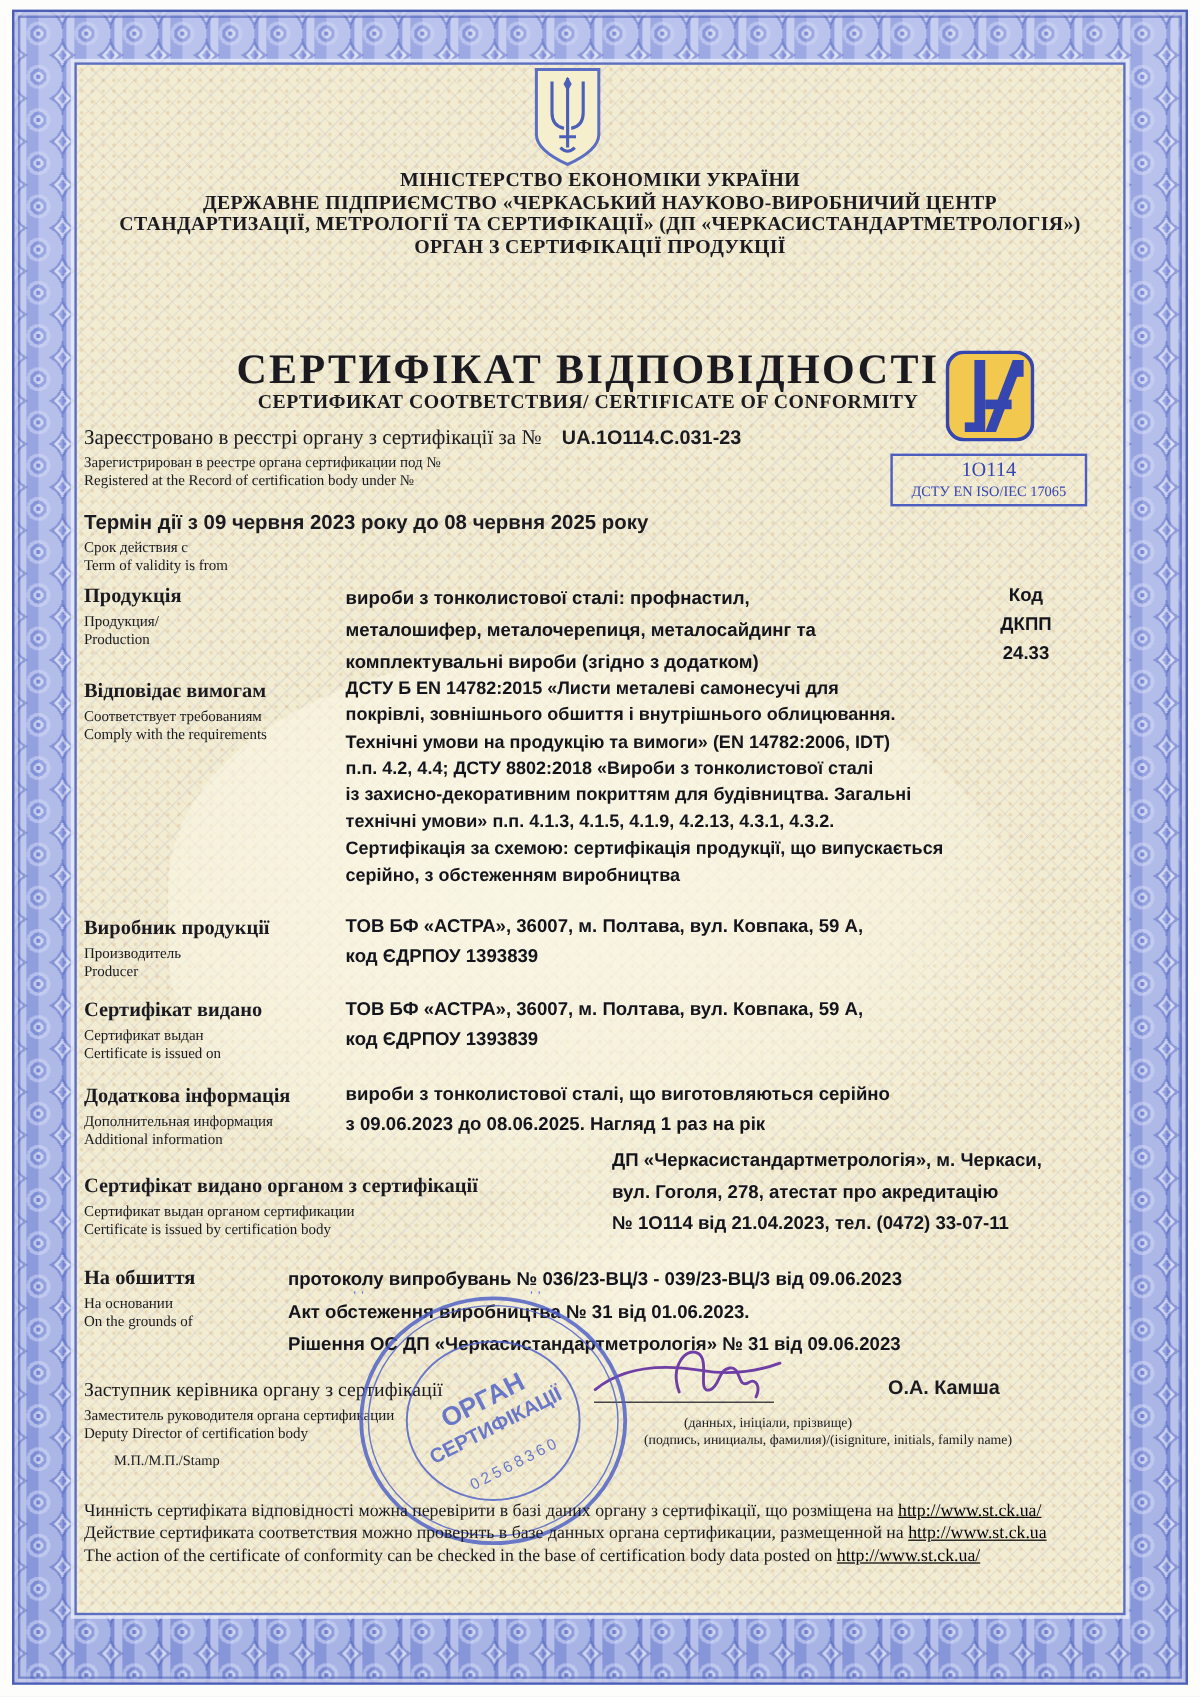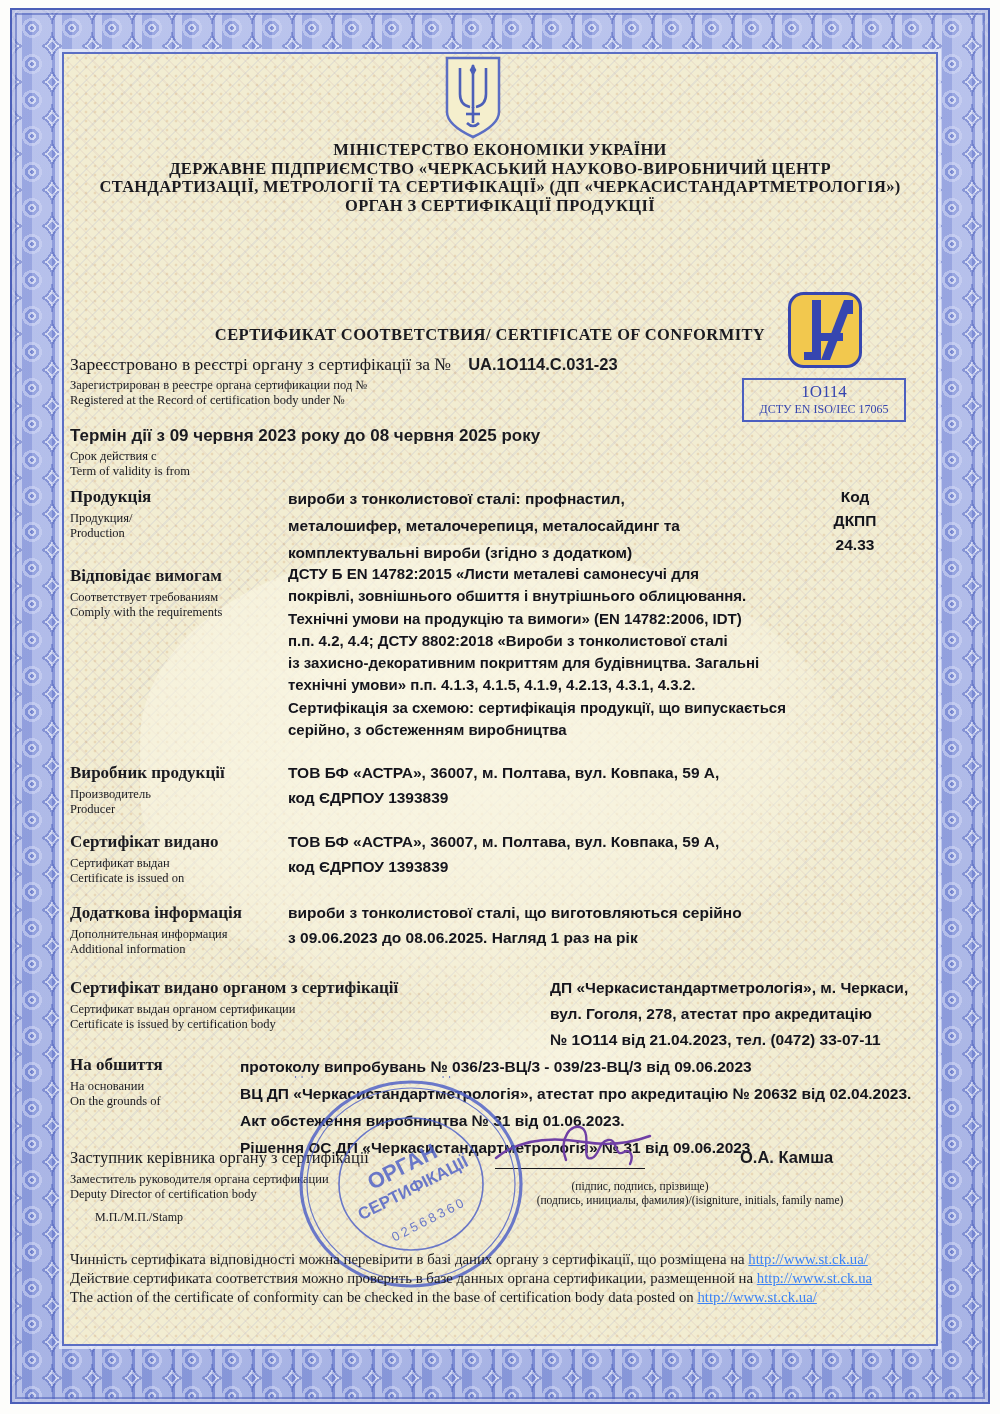--- a/index.html
+++ b/index.html
@@ -31,21 +31,21 @@
   .ctr{text-align:center;}
   .serifB{font-family:"Liberation Serif",serif;font-weight:normal;}
   .sans{font-family:"Liberation Sans",sans-serif;}
   .hline{font-size:16.5px;line-height:17.5px;font-weight:bold;letter-spacing:.3px;}
   .title-main{font-size:35px;font-weight:bold;letter-spacing:2px;}
   .title-sub{font-size:16.5px;font-weight:bold;letter-spacing:.4px;}
   .lblua{font-size:17px;font-weight:bold;}
   .lblsub{font-size:12.5px;line-height:14.5px;}
   .val{font-family:"Liberation Sans",sans-serif;font-weight:bold;font-size:15.5px;color:#14141c;}
   .footline{font-size:14.8px;line-height:19px;}
-  .footline a{color:#3b82f6;text-decoration:underline;}
+  .footline a{color:#000000;text-decoration:underline;}
   .accbox{border:2px solid #4c5fc0;color:#3646b0;text-align:center;}
   svg text{font-family:"Liberation Sans",sans-serif;}
 </style>
 </head>
 <body>
 
 <div class="page">
   <div class="frame"></div>
   <div class="inner"></div>
   <div class="blotch"></div>
@@ -64,20 +64,21 @@
       </g>
       <path d="M30,8 l3.4,6 -3.4,6 -3.4,-6 Z" fill="#4c5fb8"></path>
     </svg>
   </div>
 
   <div class="abs ctr hline" style="left:100px;top:141px;width:800px;">МІНІСТЕРСТВО ЕКОНОМІКИ УКРАЇНИ</div>
   <div class="abs ctr hline" style="left:100px;top:160px;width:800px;">ДЕРЖАВНЕ ПІДПРИЄМСТВО «ЧЕРКАСЬКИЙ НАУКОВО-ВИРОБНИЧИЙ ЦЕНТР</div>
   <div class="abs ctr hline" style="left:70px;top:178px;width:860px;">СТАНДАРТИЗАЦІЇ, МЕТРОЛОГІЇ ТА СЕРТИФІКАЦІЇ» (ДП «ЧЕРКАСИСТАНДАРТМЕТРОЛОГІЯ»)</div>
   <div class="abs ctr hline" style="left:100px;top:197px;width:800px;">ОРГАН З СЕРТИФІКАЦІЇ ПРОДУКЦІЇ</div>
 
+  <div class="abs ctr title-main" style="left:140px;top:288px;width:700px;">СЕРТИФІКАТ ВІДПОВІДНОСТІ</div>
   <div class="abs ctr title-sub" style="left:140px;top:325px;width:700px;">СЕРТИФИКАТ СООТВЕТСТВИЯ/ CERTIFICATE OF CONFORMITY</div>
 
   <div class="abs" style="left:788px;top:292px;width:74px;height:76px;">
     <svg width="74" height="76" viewBox="0 0 74 76">
       <rect x="1.5" y="1.5" width="71" height="73" rx="14" fill="#f2c84e" stroke="#3646b0" stroke-width="3"></rect>
       <g fill="#3646b0">
         <rect x="24" y="8" width="9" height="60"></rect>
         <rect x="16" y="60" width="10" height="8"></rect>
         <polygon points="56,8 65,8 42,68 33,68"></polygon>
         <rect x="56" y="8" width="9" height="14"></rect>
@@ -163,34 +164,33 @@
   <div class="abs" style="left:288px;top:900px;">
     <div class="val" style="line-height:25px;">вироби з тонколистової сталі, що виготовляються серійно</div>
     <div class="val" style="line-height:25px;">з 09.06.2023 до 08.06.2025. Нагляд 1 раз на рік</div>
   </div>
 
   <div class="abs" style="left:70px;top:978px;width:430px;">
     <div class="lblua">Сертифікат видано органом з сертифікації</div>
     <div class="lblsub" style="margin-top:4px;">Сертификат выдан органом сертификации</div>
     <div class="lblsub">Certificate is issued by certification body</div>
   </div>
-  <div class="abs" style="left:510px;top:975px;margin-left:40px;">
+  <div class="abs" style="left:510px;top:955px;">
     <div class="val" style="line-height:26px;">ДП «Черкасистандартметрологія», м. Черкаси,</div>
     <div class="val" style="line-height:26px;">вул. Гоголя, 278, атестат про акредитацію</div>
     <div class="val" style="line-height:26px;">№ 1О114 від 21.04.2023, тел. (0472) 33-07-11</div>
   </div>
 
   <div class="abs" style="left:70px;top:1055px;width:160px;">
     <div class="lblua">На обшиття</div>
     <div class="lblsub" style="margin-top:4px;">На основании</div>
     <div class="lblsub">On the grounds of</div>
   </div>
   <div class="abs" style="left:240px;top:1053px;width:700px;">
     <div class="val" style="line-height:27px;">протоколу випробувань № 036/23-ВЦ/3 - 039/23-ВЦ/3 від 09.06.2023</div>
-    <div class="val" style="line-height:27px;">ВЦ ДП «Черкасистандартметрологія», атестат про акредитацію № 20632 від 02.04.2023.</div>
     <div class="val" style="line-height:27px;">Акт обстеження виробництва № 31 від 01.06.2023.</div>
     <div class="val" style="line-height:27px;">Рішення ОС ДП «Черкасистандартметрологія» № 31 від 09.06.2023</div>
   </div>
 
   <div class="abs" style="left:70px;top:1148px;width:420px;">
     <div class="serifB" style="font-size:16.5px;">Заступник керівника органу з сертифікації</div>
     <div class="lblsub" style="margin-top:4px;">Заместитель руководителя органа сертификации</div>
     <div class="lblsub">Deputy Director of certification body</div>
     <div style="font-size:12px;margin:9px 0 0 25px;">М.П./М.П./Stamp</div>
   </div>
@@ -198,21 +198,21 @@
   <div class="abs" style="left:495px;top:1168px;width:150px;border-bottom:1.5px solid #1a1a20;height:0;"></div>
   <div class="abs" style="left:488px;top:1118px;width:170px;height:62px;">
     <svg width="170" height="62" viewBox="0 0 170 62">
       <g stroke="#6f3fa5" stroke-width="2.4" fill="none" stroke-linecap="round">
         <path d="M8,40 C30,22 60,18 96,24 C120,28 140,26 162,18"></path>
         <path d="M78,42 C70,20 84,4 94,10 C104,16 92,44 104,40 C112,37 110,24 120,22 C130,20 126,40 136,34 C142,30 146,38 142,46"></path>
       </g>
     </svg>
   </div>
   <div class="abs sans" style="left:740px;top:1148px;font-weight:bold;font-size:16.5px;">О.А. Камша</div>
-  <div class="abs ctr" style="left:490px;top:1180px;width:300px;font-size:11.5px;">(підпис, подпись, прізвище)</div>
+  <div class="abs ctr" style="left:490px;top:1180px;width:300px;font-size:11.5px;">(данных, ініціали, прізвище)</div>
   <div class="abs ctr" style="left:440px;top:1194px;width:500px;font-size:11.5px;">(подпись, инициалы, фамилия)/(isigniture, initials, family name)</div>
 
   <div class="abs" style="left:295px;top:1076px;width:232px;height:216px;opacity:.82;">
     <svg width="232" height="216" viewBox="0 0 232 216">
       <ellipse cx="116" cy="108" rx="110" ry="102" fill="none" stroke="#4d5fc7" stroke-width="3.2"></ellipse>
       <ellipse cx="116" cy="108" rx="104" ry="96" fill="none" stroke="#4d5fc7" stroke-width="1.2"></ellipse>
       <ellipse cx="116" cy="108" rx="72" ry="66" fill="none" stroke="#4d5fc7" stroke-width="1.6"></ellipse>
       <path id="ringpath" d="M116,26 a84,82 0 1,1 -0.1,0" fill="none"></path>
       <text font-size="11.5" letter-spacing="2.5" fill="#4d5fc7">ДП «ЧЕРКАСИСТАНДАРТМЕТРОЛОГІЯ» • УКРАЇНА • ЧЕРКАСИ •</text>
       <g transform="rotate(-27 116 108)" fill="#4d5fc7">

